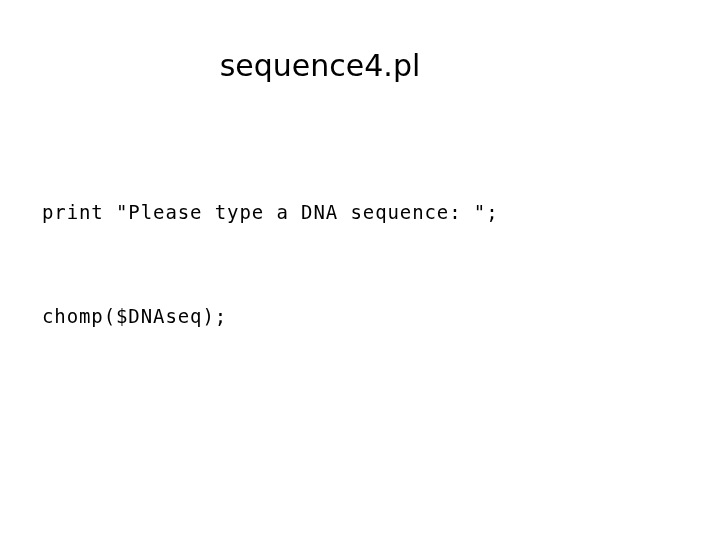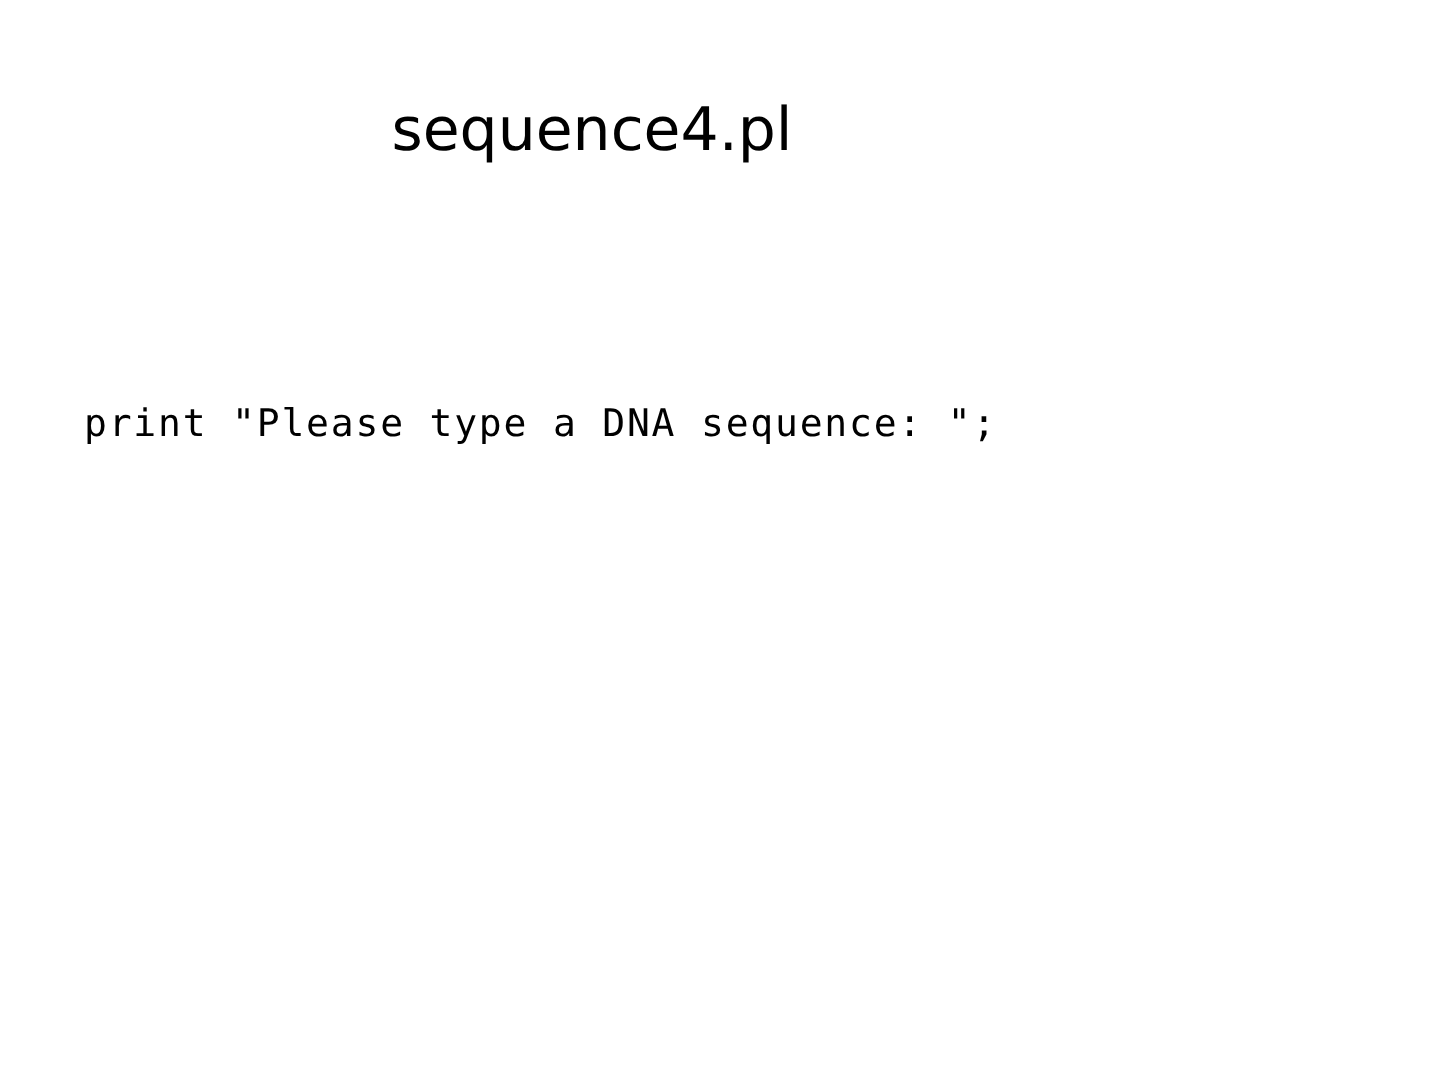--- a/index.html
+++ b/index.html
@@ -25,20 +25,21 @@
     top: 48px;
     left: 0;
     width: 592px;
     text-align: center;
     font-family: "DejaVu Sans", sans-serif;
     font-size: 30px;
     font-weight: normal;
     line-height: 36px;
     color: #000000;
     white-space: pre;
+    padding-left: 24px;
   }
   .code-block {
     position: absolute;
     top: 126px;
     left: 42px;
     width: 660px;
     font-family: "DejaVu Sans Mono", monospace;
     font-size: 19px;
     line-height: 34.5px;
     color: #000000;
@@ -57,20 +58,21 @@
 </style>
 </head>
 <body>
 
 <div class="slide">
 
   <div class="slide-title">sequence4.pl</div>
 
   <div class="code-block">
     <span class="code-line">print "Please type a DNA sequence: ";</span>
+    <span class="code-line">chomp($DNAseq);</span>
     <span class="code-line blank"></span>
     
     
     
     
     
     
   </div>
 
 </div>

